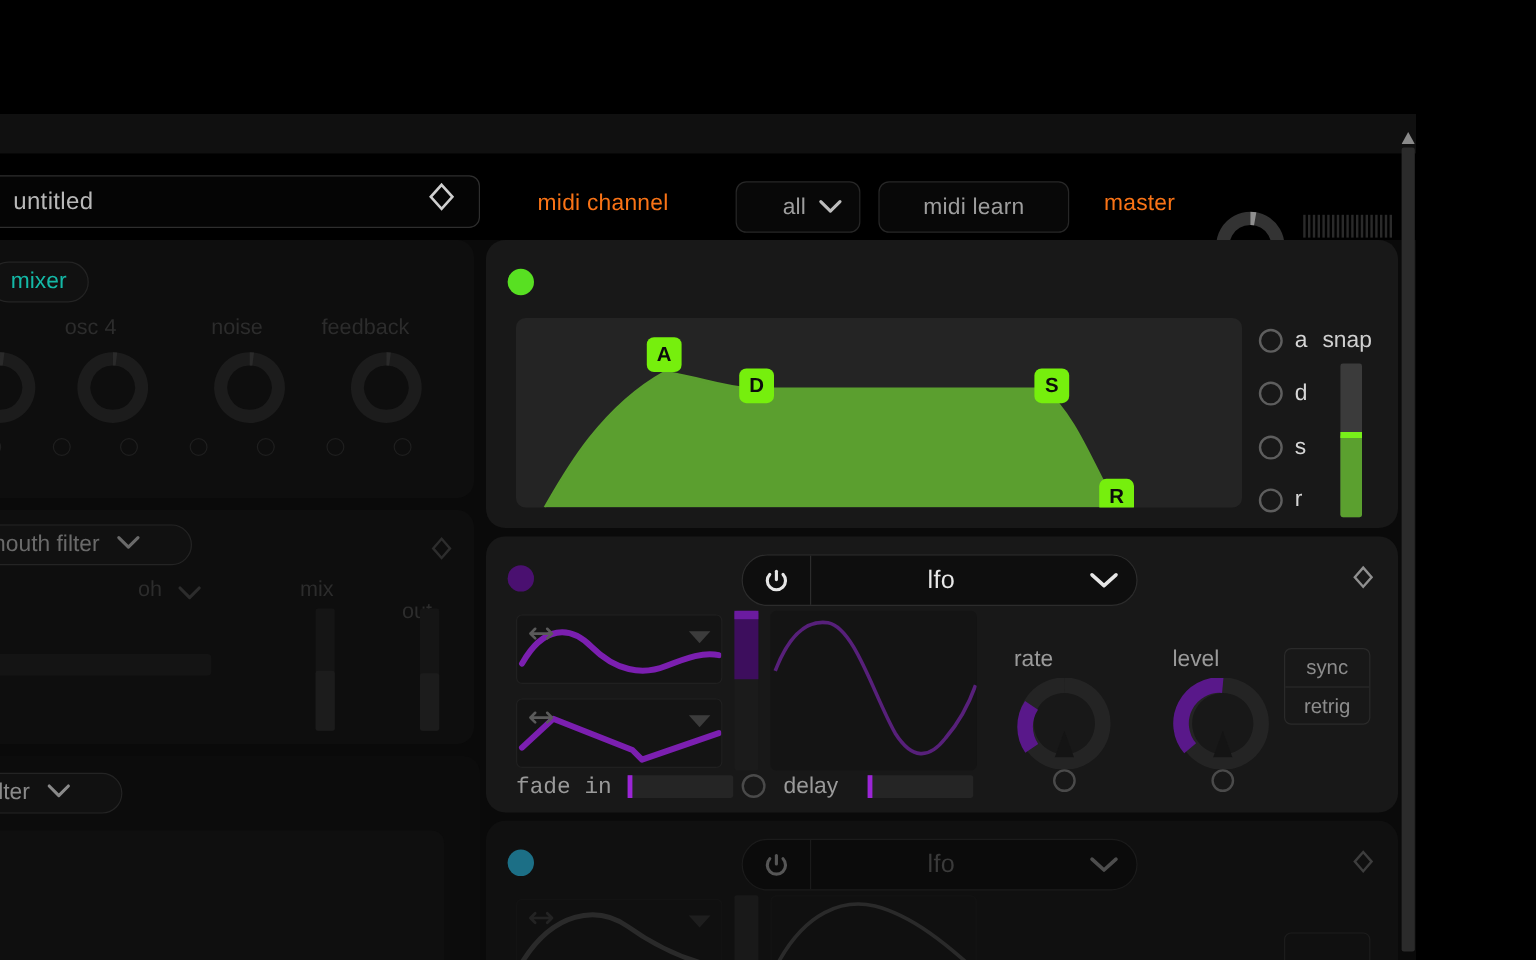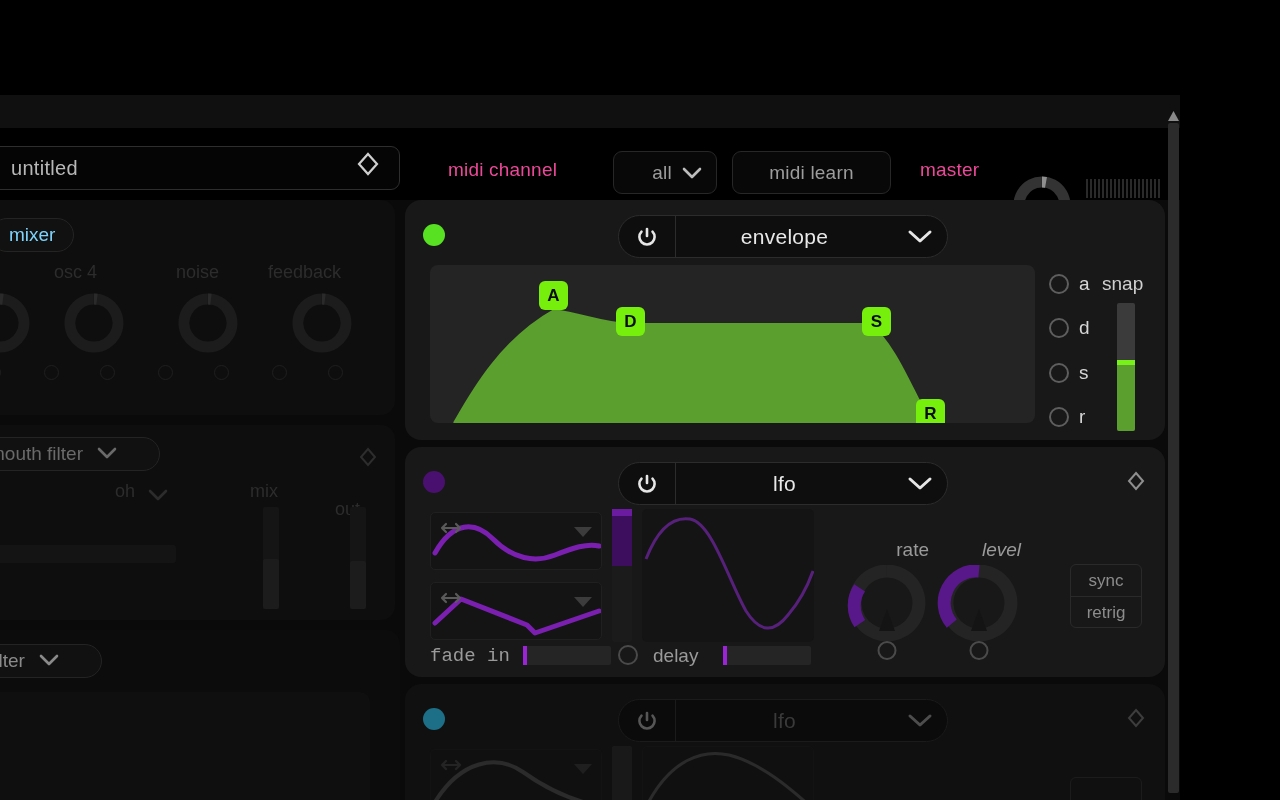--- a/index.html
+++ b/index.html
@@ -40,21 +40,21 @@
   }
   #preset-name {
     margin-left: 22px; font-size: 20px; color: #b8b8b8; letter-spacing: .3px;
   }
   #preset-stepper {
     position: absolute; right: 20px; top: 50%; transform: translateY(-50%);
     width: 22px; height: 32px;
   }
   .stepper svg { display: block; }
 
-  .hdr-label { position: absolute; font-size: 19px; color: #ec4899; letter-spacing: .2px; }
+  .hdr-label { position: absolute; font-size: 19px; color: #f97316; letter-spacing: .2px; }
   #midi-channel-label { left: 448px; top: 31px; }
   #master-label { left: 920px; top: 31px; }
 
   .pill-btn {
     position: absolute;
     border: 1px solid #272727; border-radius: 9px;
     background: #080808;
     display: flex; align-items: center; justify-content: center;
     color: #9d9d9d; font-size: 19px; letter-spacing: .2px;
   }
@@ -80,21 +80,21 @@
   #mixer-card  { left: -20px; top: 0px;   width: 415px; height: 215px; }
   #mouth-card  { left: -20px; top: 225px; width: 415px; height: 195px; }
   #filter-card { left: -20px; top: 430px; width: 420px; height: 275px; background:#0c0c0c; }
 
   .card-title-pill {
     position: absolute; left: 10px; top: 18px;
     height: 34px; border: 1px solid #242424; border-radius: 17px;
     background: #111; display: flex; align-items: center;
     padding: 0 18px; gap: 14px;
   }
-  .card-title-pill .t { font-size: 19px; color: #7dd3fc; }
+  .card-title-pill .t { font-size: 19px; color: #14b8a6; }
   .card-title-pill.dim .t { color: #3c3c3c; }
 
   .dim-knob-label {
     position: absolute; font-size: 18px; color: #2c2c2c;
   }
   .dim-row { position: absolute; }
   .dim-dot {
     position: absolute; width: 15px; height: 15px;
     border: 1px solid #1f1f1f; border-radius: 50%;
   }
@@ -200,33 +200,33 @@
     background: #6b1ba0;
   }
 
   #lfo-preview {
     position: absolute; left: 237px; top: 62px;
     width: 172px; height: 133px;
     background: #141414; border-radius: 5px; overflow: hidden;
   }
 
   .knob-group { position: absolute; }
-  .knob-label { position: absolute; width: 100%; text-align: right; font-size: 19px; color: #9a9a9a; }
+  .knob-label { position: absolute; width: 100%; text-align: left; font-size: 19px; color: #9a9a9a; }
   .knob-dot {
     position: absolute; left: 50%; transform: translateX(-50%);
     width: 19px; height: 19px; border: 2px solid #4a4a4a; border-radius: 50%;
   }
   #knob-rate  { left: 845px - 405px; }
   #knob-rate  { left: 440px; top: 92px; width: 84px; height: 120px; }
-  #knob-level { left: 532px; top: 92px; width: 84px; height: 120px; font-style: italic; }
+  #knob-level { left: 572px; top: 92px; width: 84px; height: 120px; }
 
   #sync-retrig {
     position: absolute; left: 665px; top: 93px;
     width: 72px; height: 64px;
-    border: 1px solid #2a2a2a; border-radius: 6px; overflow: hidden; margin-top: 24px;
+    border: 1px solid #2a2a2a; border-radius: 6px; overflow: hidden;
   }
   .sr-btn {
     height: 32px; display: flex; align-items: center; justify-content: center;
     font-size: 17px; color: #8c8c8c;
   }
   #sr-sync { border-bottom: 1px solid #2a2a2a; }
 
   .bottom-ctl-label { position: absolute; font-size: 19px; color: #9a9a9a; }
   .mini-slider {
     position: absolute; height: 19px; background: #252525; border-radius: 2px;
@@ -436,34 +436,20 @@
         <div style="position:absolute; left:0px; top:62px; width:390px; height:205px; background:#0f0f0f; border-radius:10px;"></div>
       </div>
 
     </div>
 
     <div id="modules">
 
       <div class="module" id="mod-envelope">
         <span class="mod-dot" id="env-dot" style="background: rgb(88, 224, 34);"></span>
 
-        <div class="mod-select">
-          <span class="mod-power">
-            <svg width="22" height="22" viewBox="0 0 22 22">
-              <path d="M11 3 L11 10" stroke="#e6e6e6" stroke-width="2.6" stroke-linecap="round"></path>
-              <path d="M5.5 5.6 A7.6 7.6 0 1 0 16.5 5.6" fill="none" stroke="#e6e6e6" stroke-width="2.6" stroke-linecap="round"></path>
-            </svg>
-          </span>
-          <span class="mod-name">envelope</span>
-          <span class="mod-caret">
-            <svg width="26" height="15" viewBox="0 0 26 15">
-                <path d="M3 3 L13 12 L23 3" fill="none" stroke="#e6e6e6" stroke-width="3" stroke-linecap="round" stroke-linejoin="round"></path>
-              </svg>
-          </span>
-        </div>
 
         <div id="env-graph">
           <svg width="605" height="158" viewBox="0 0 605 158">
             <path d="M24 158
                      C 40 130, 70 75, 124 45
                      C 155 50, 170 57, 196 59
                      L 440 59
                      C 465 80, 480 120, 497 151
                      L 497 158 Z" fill="#5b9f2f"></path>
             <path d="M24 158

